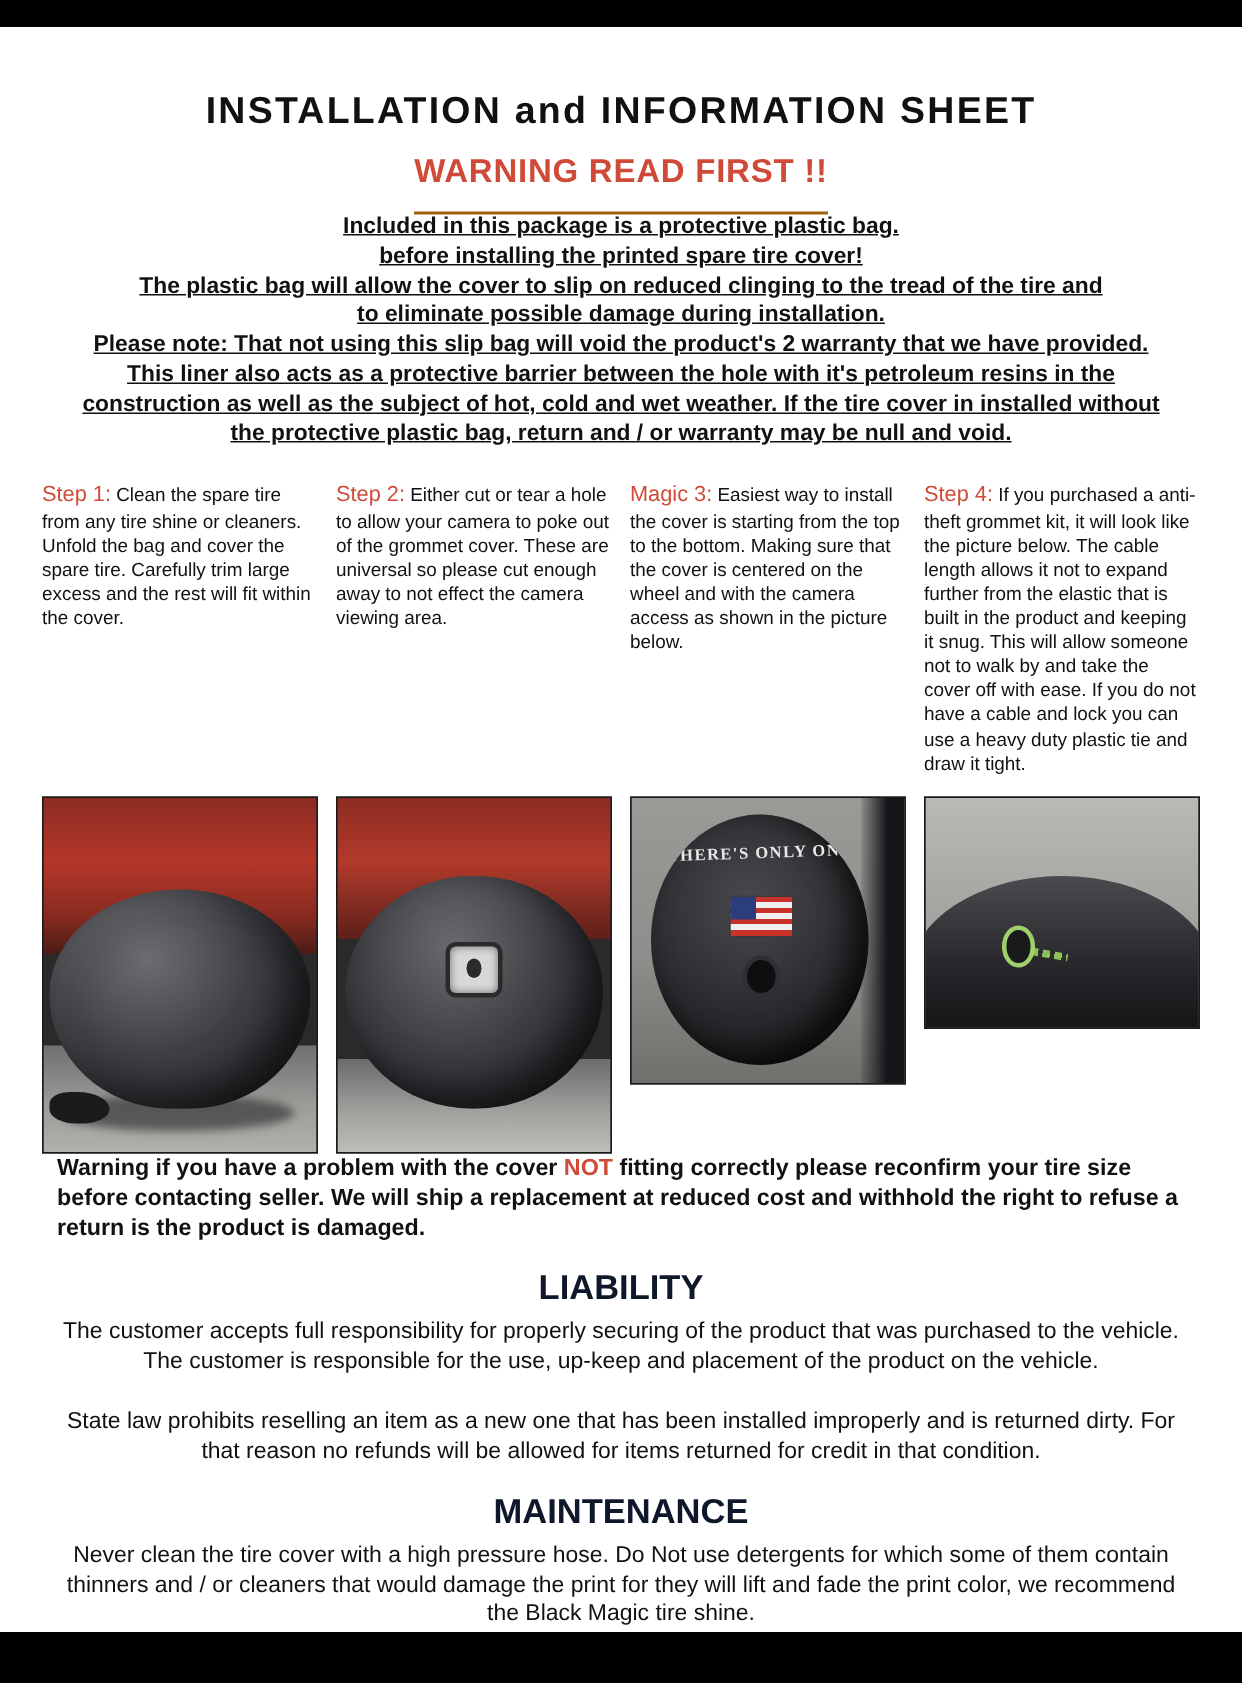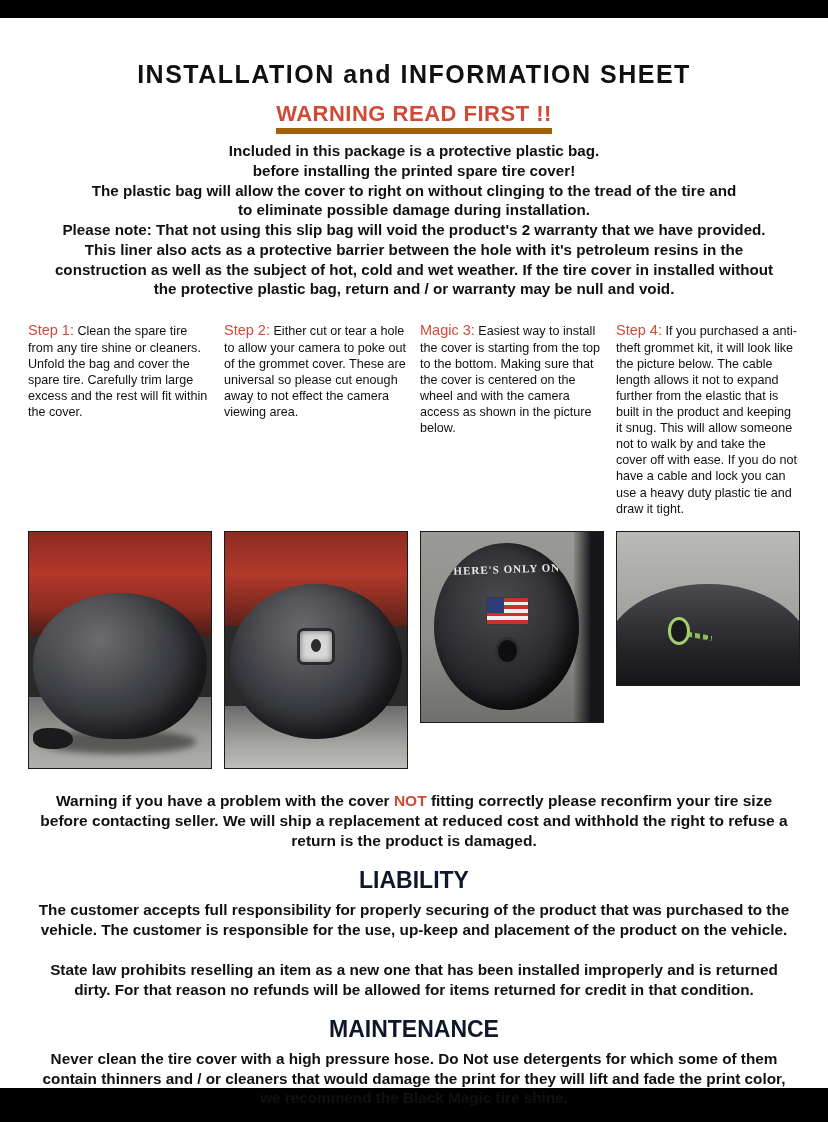--- a/index.html
+++ b/index.html
@@ -33,33 +33,33 @@
   }
   .warning-head {
     text-align: center;
     font-size: 22px;
     font-weight: bold;
     color: #cf4b38;
     margin-top: 12px;
     letter-spacing: 0.5px;
   }
   .warning-head span.u {
-    border-bottom: 6px solid #a16207;
-    padding-bottom: 2px;
+    border-bottom: 2px solid #a16207;
+    padding-bottom: 15px;
   }
   .intro {
     margin-top: 14px;
     text-align: center;
     font-size: 15.2px;
     font-weight: bold;
     line-height: 1.30;
     color: #111;
     padding: 0 12px;
   }
-  .intro p { margin: 0; }
+  .intro p { margin: 0; text-decoration: underline; }
 
   .steps {
     margin-top: 22px;
     display: flex;
     gap: 12px;
     padding: 0 14px;
   }
   .step {
     width: 25%;
     font-size: 12.6px;
@@ -195,41 +195,40 @@
     border: 3px solid #9fd06a; border-radius: 50%;
     background: #1a1a1c;
   }
   .p4 .chain {
     position: absolute; left: 34%; top: 66%; width: 18%; height: 5px;
     background: repeating-linear-gradient(90deg,#8fbf58 0 5px,#2c2c2e 5px 8px);
     transform: rotate(10deg);
   }
 
   .warn-block {
-    margin-top: 22px;
     padding: 0 24px;
     font-size: 15.5px;
     font-weight: bold;
     line-height: 1.30;
     color: #111;
-    text-align: center;
+    text-align: left;
   }
   .warn-block .not { color: #cf4b38; }
 
   .section-head {
     text-align: center;
     color: #0f172a;
     font-weight: bold;
     font-size: 23px;
     margin-top: 16px;
   }
   .body-center {
     text-align: center;
     font-size: 15.3px;
-    font-weight: bold;
+    font-weight: normal;
     line-height: 1.30;
     color: #111;
     padding: 0 22px;
     margin-top: 6px;
   }
   .gap { margin-top: 20px; }
 </style>
 </head>
 <body>
 
@@ -237,21 +236,21 @@
 
   <div class="title">INSTALLATION  and  INFORMATION  SHEET</div>
 
   <div class="warning-head">
     <span class="u">WARNING READ FIRST !!</span>
   </div>
 
   <div class="intro">
     <p>Included in this package is a protective plastic bag.</p>
     <p>before installing the printed spare tire cover!</p>
-    <p>The plastic bag will allow the cover to right on without clinging to the tread of the tire and</p>
+    <p>The plastic bag will allow the cover to slip on reduced clinging to the tread of the tire and</p>
     <p>to eliminate possible damage during installation.</p>
     <p>Please note: That not using this slip bag will void the product's 2 warranty that we have provided.</p>
     <p>This liner also acts as a protective barrier between the hole with it's petroleum resins in the</p>
     <p>construction as well as the subject of hot, cold and wet weather.  If the tire cover in installed without</p>
     <p>the protective plastic bag, return and / or warranty may be null and void.</p>
   </div>
 
   <div class="steps">
     <div class="step">
       <span class="step-label">Step 1:</span><span class="step-body"> Clean the spare tire from any tire shine or cleaners.  Unfold the bag and cover the spare tire. Carefully trim large excess and the rest will fit within the cover.</span>

